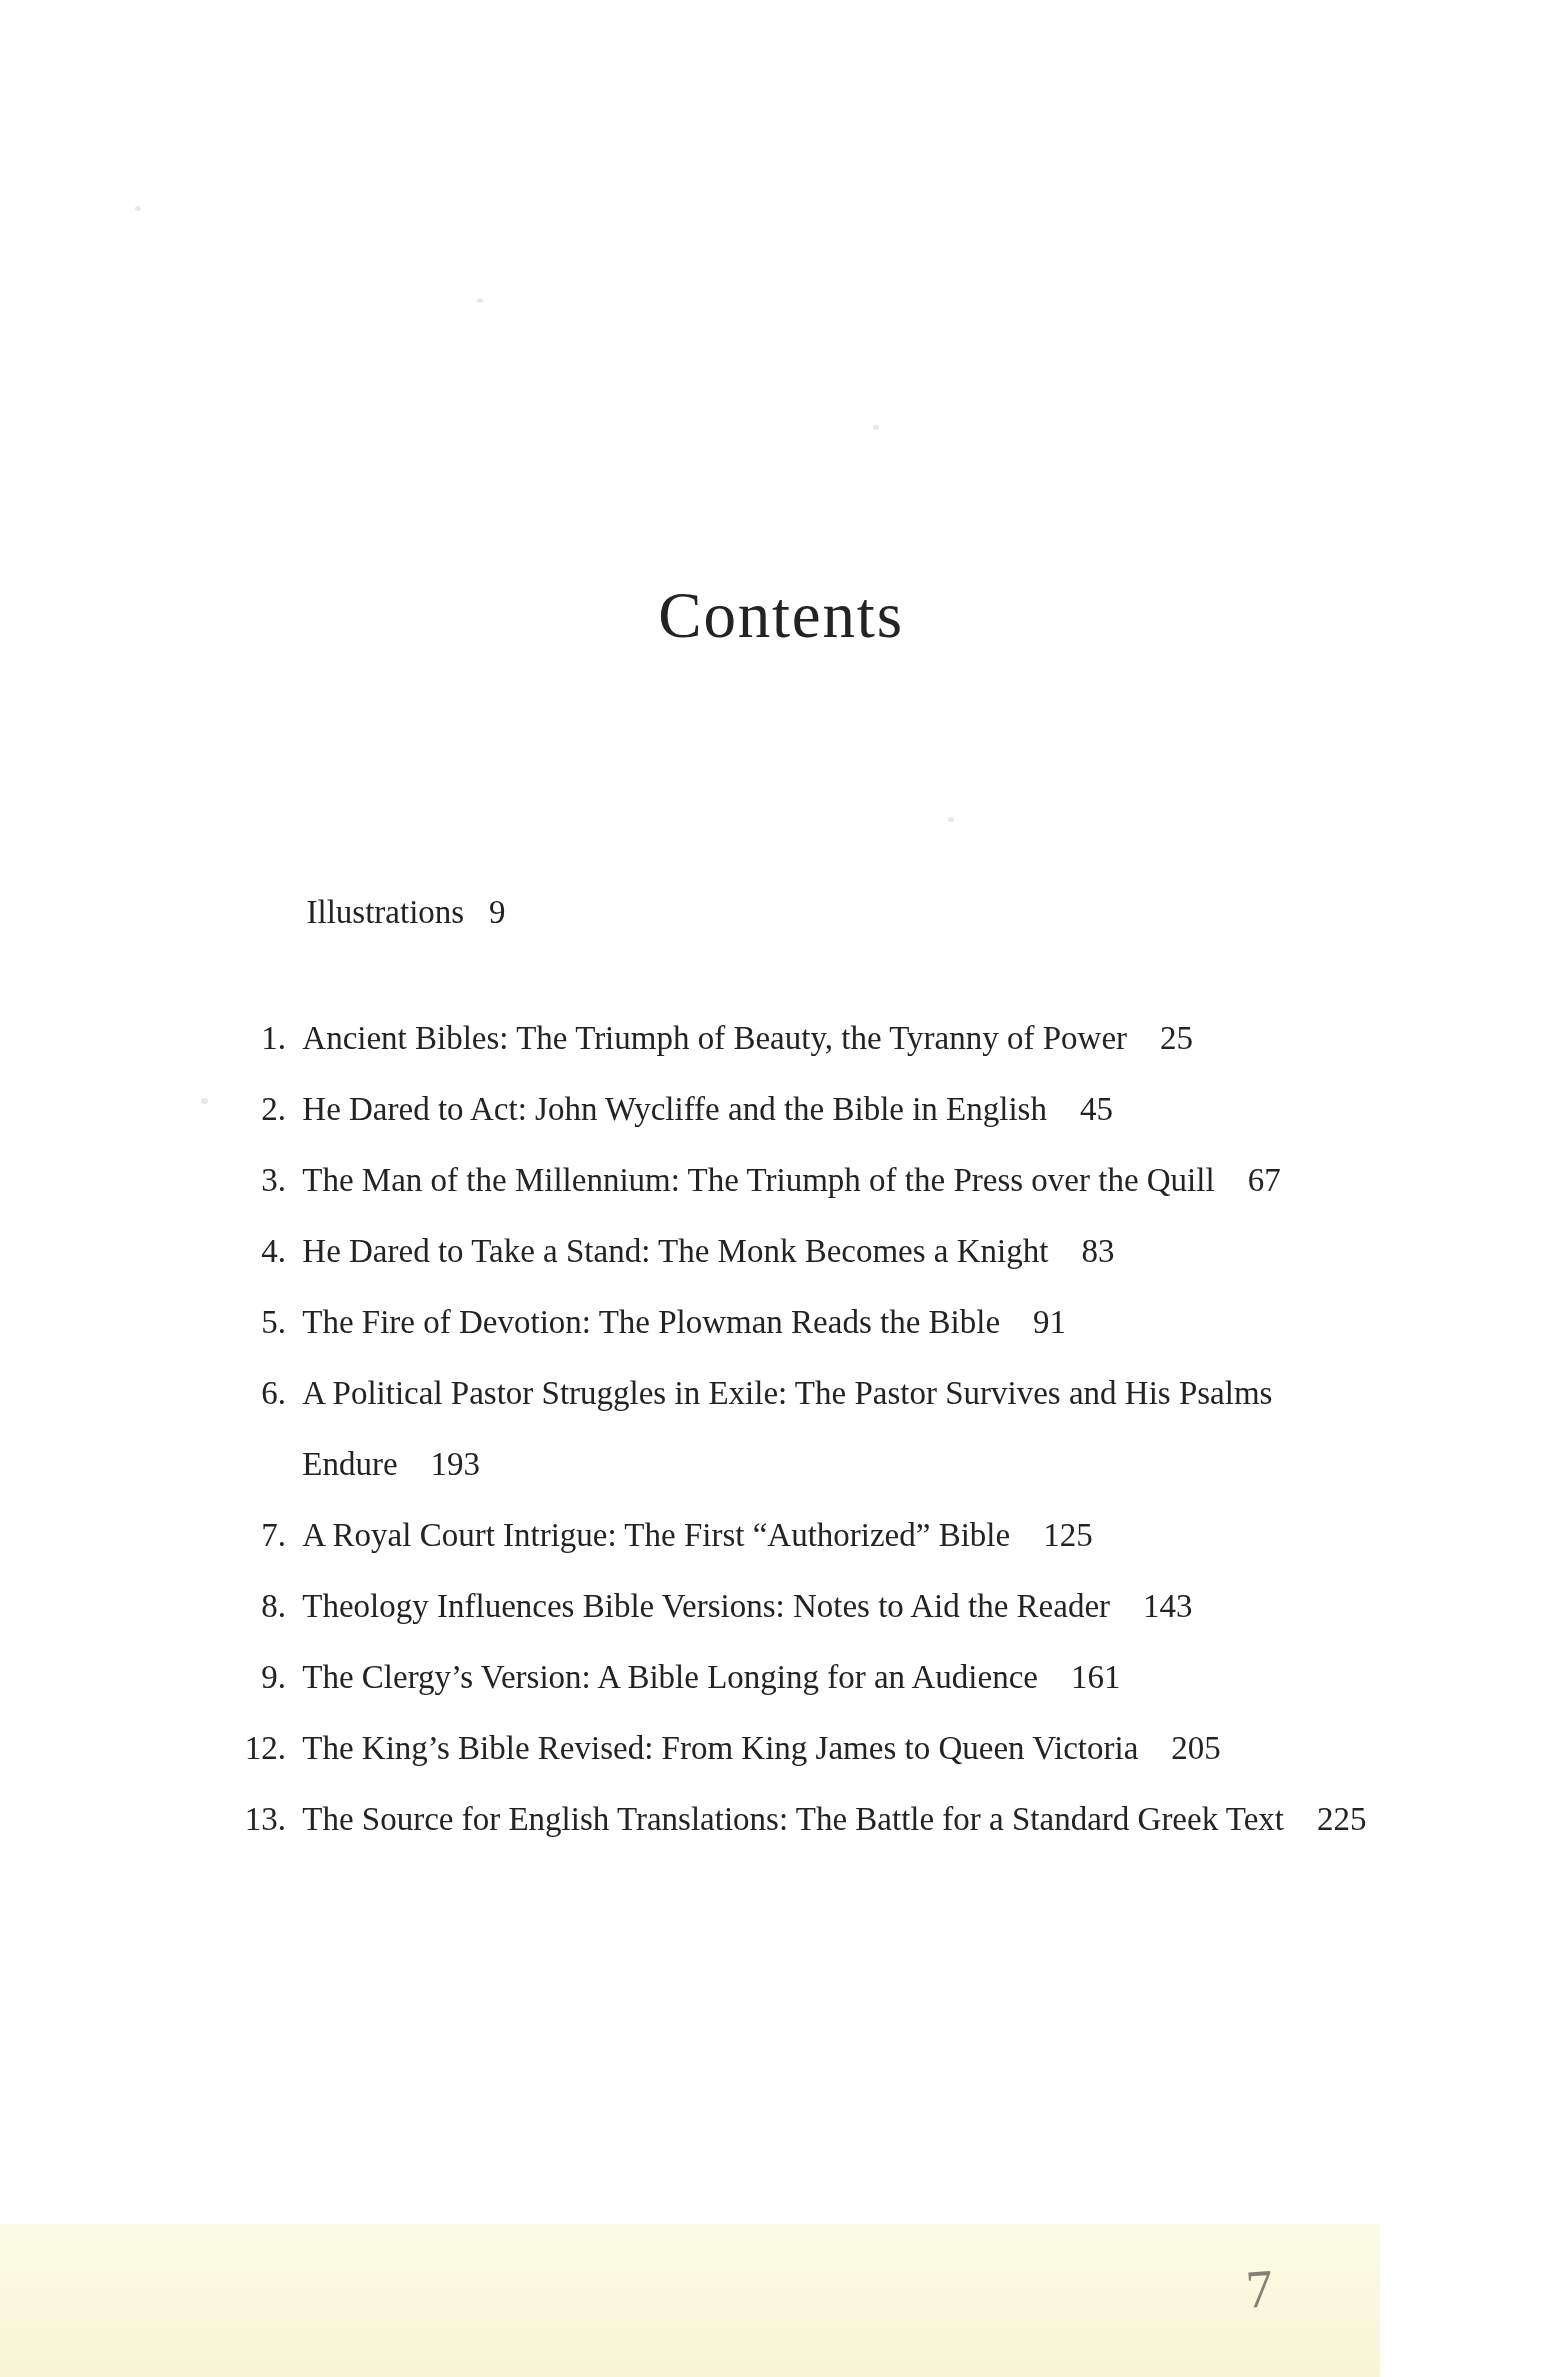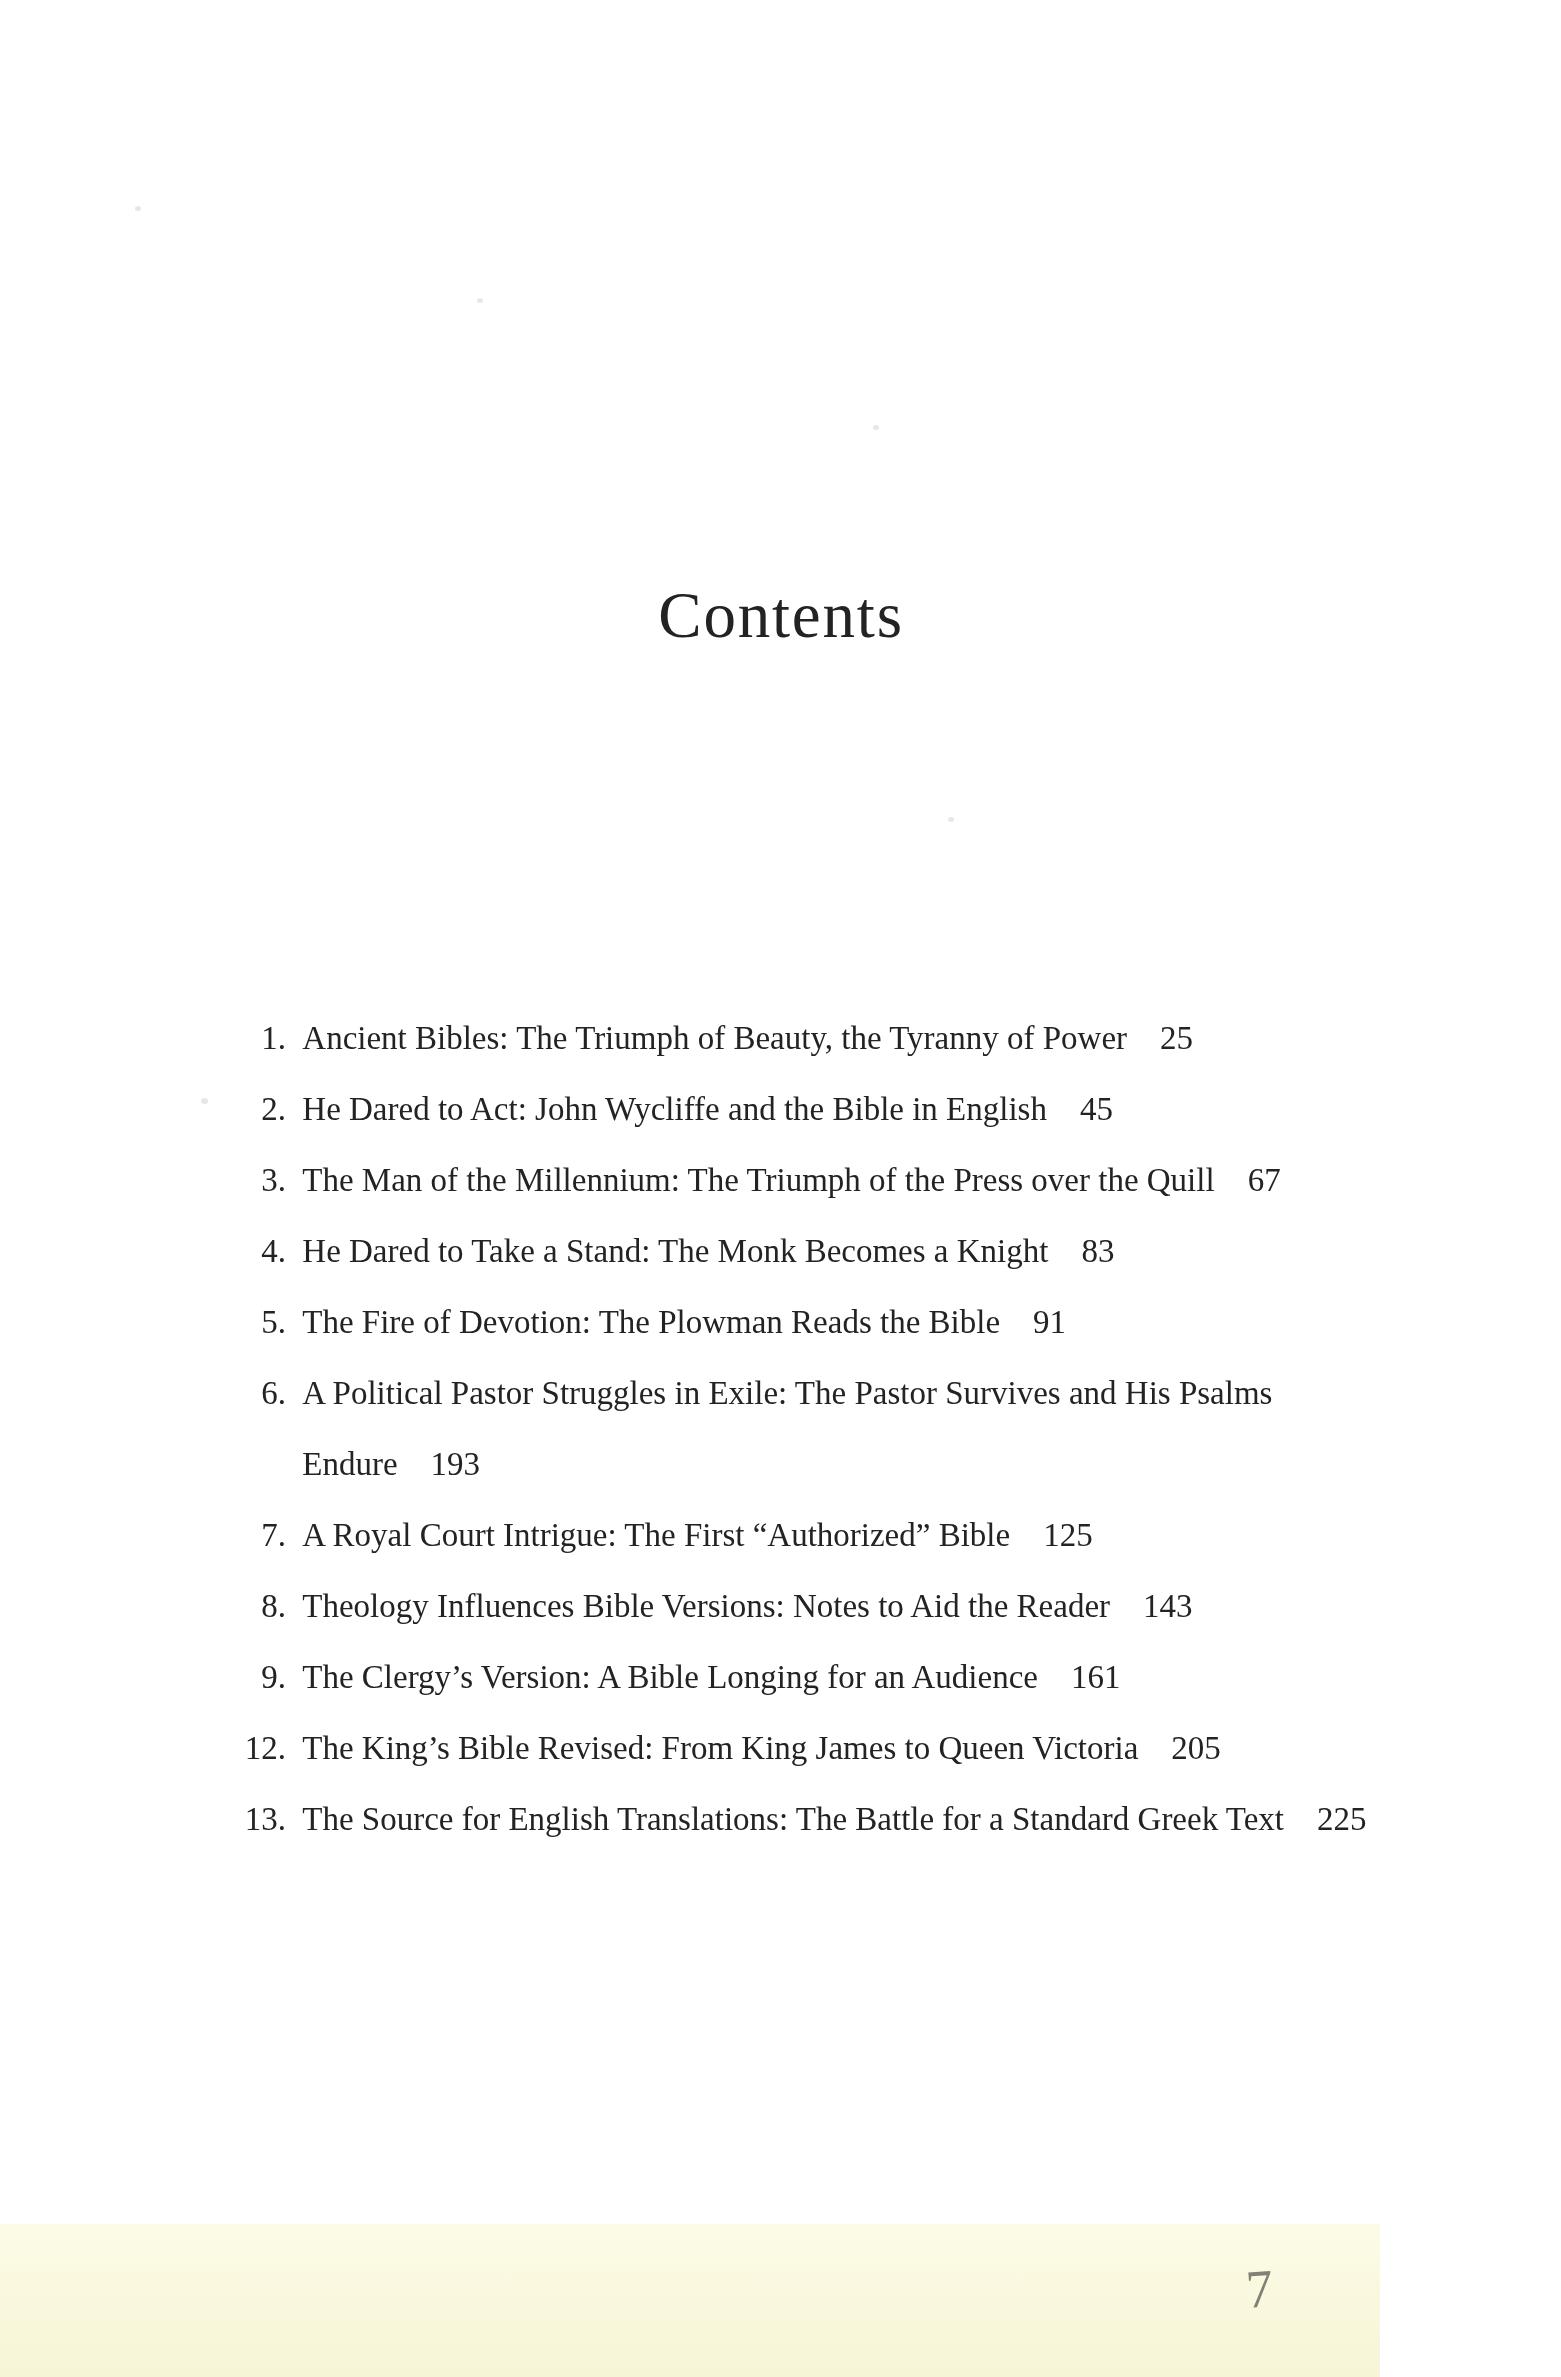--- a/index.html
+++ b/index.html
@@ -151,20 +151,23 @@
   <div class="scan-noise" style="left:201px;top:1098px;width:7.2px;height:6.3px;"></div>
   <div class="scan-noise" style="left:1557px;top:1079px;width:5.4px;height:5.4px;"></div>
   <div class="scan-noise" style="left:1346px;top:2285px;width:8.1px;height:6.3px;"></div>
 
   <div class="edge-shadow"></div>
   <div class="edge-strip"></div>
 
   <div class="contents-title">Contents</div>
 
   <div class="frontmatter">
+    <div class="fm-row">
+      <span class="fm-label">Illustrations</span><span>   </span><span class="fm-page">9</span>
+    </div>
   </div>
 
   <div class="chapters">
 
     <div class="chapter">
       <span class="ch-num">1.</span>
       <span class="ch-body"><span class="ch-title">Ancient Bibles: </span><span class="ch-sub">The Triumph of Beauty, the Tyranny of Power</span><span class="ch-page">  25</span></span>
     </div>
 
     <div class="chapter">

